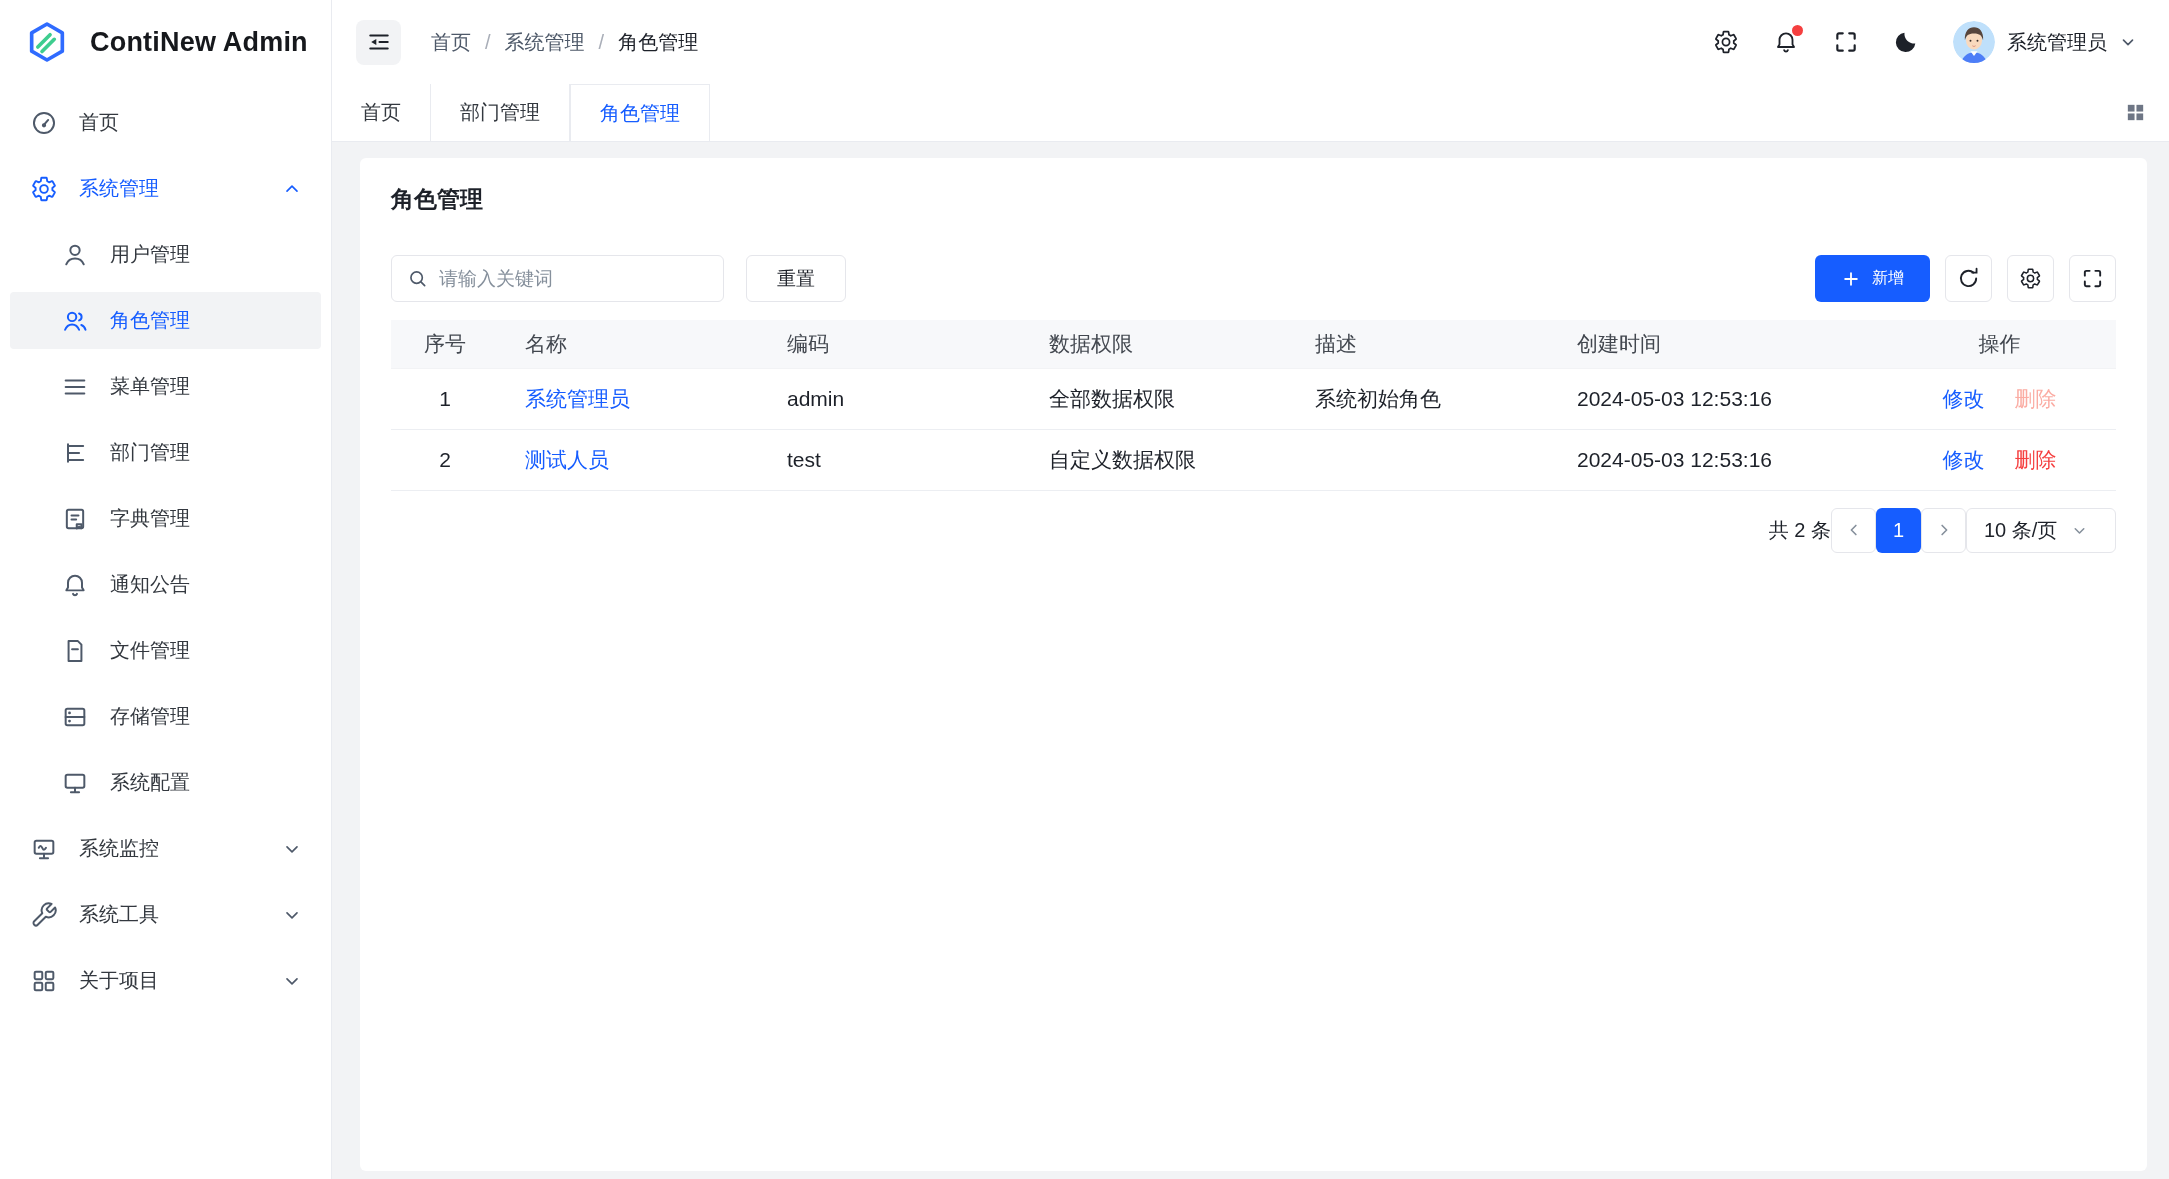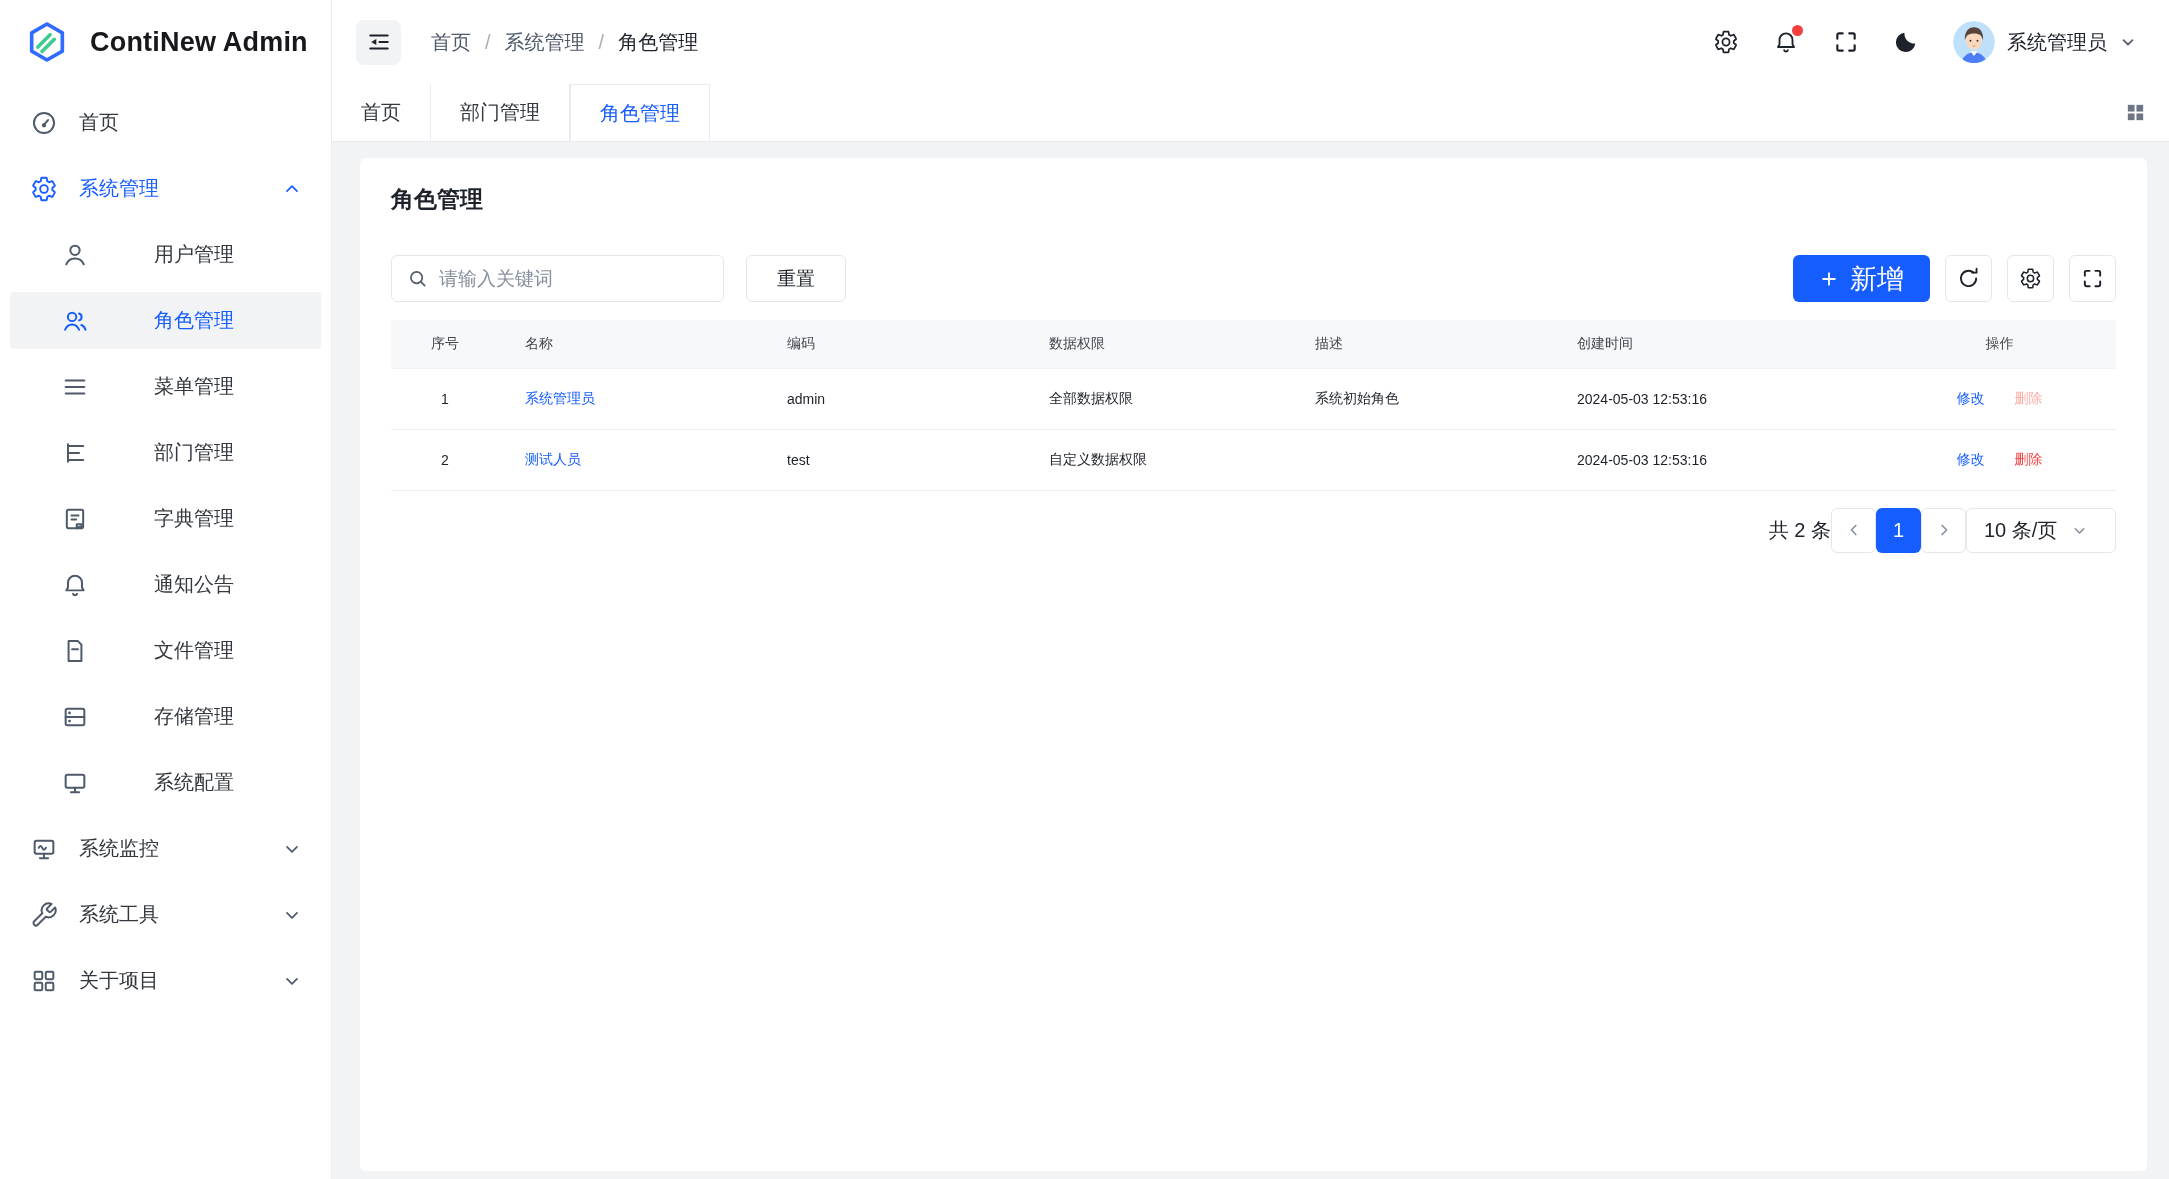--- a/index.html
+++ b/index.html
@@ -17,21 +17,21 @@
   .menu { padding:10px 10px 0 10px; }
   .menu-item { display:flex; align-items:center; height:57px; margin-bottom:9px;
                padding:0 19px; border-radius:4px; cursor:pointer; color:#1d2129; }
   .menu-item .mi-icon { width:30px; height:30px; display:flex; align-items:center; justify-content:center; color:#4e5969; }
   .menu-item .mi-icon svg { width:28px; height:28px; }
   .menu-item .mi-label { margin-left:20px; font-size:20px; color:#33383f; }
   .menu-item .mi-chevron { margin-left:auto; color:#4e5969; display:flex; }
   .menu-item.blue .mi-icon, .menu-item.blue .mi-label, .menu-item.blue .mi-chevron { color:#165dff; }
   .menu-item.active { background:#f2f3f5; }
   .menu-item.active .mi-icon, .menu-item.active .mi-label { color:#165dff; }
-  .menu-item.child { padding-left:50px;gap:44px; }
+  .menu-item.child { padding-left:50px; }
 
   
   .main-col { flex:1; display:flex; flex-direction:column; min-width:0; }
 
   .topbar { height:84px; background:#fff; display:flex; align-items:center; padding:0 32px 0 24px; }
   .fold-btn { width:45px; height:45px; border:none; background:#f2f3f5; border-radius:8px;
               display:flex; align-items:center; justify-content:center; color:#1d2129; cursor:pointer; }
   .breadcrumb { display:flex; align-items:center; margin-left:30px; font-size:20px; }
   .crumb { color:#4e5969; cursor:pointer; }
   .crumb.current { color:#1d2129; cursor:default; }
@@ -61,26 +61,26 @@
   .toolbar { display:flex; align-items:center; margin-top:40px; }
   .search-box { width:333px; height:47px; border:1px solid #e5e6eb; border-radius:6px;
                 display:flex; align-items:center; padding:0 15px; gap:11px; background:#fff; }
   .search-box .s-icon { color:#4e5969; display:flex; }
   .search-box input { border:none; outline:none; width:100%; font-size:19px; font-family:inherit; color:#1d2129; background:transparent; }
   .search-box input::placeholder { color:#86909c; }
   .reset-btn { margin-left:22px; height:47px; padding:0 30px; border:1px solid #e5e6eb; border-radius:6px;
                background:#fff; font-size:19px; color:#1d2129; cursor:pointer; font-family:inherit; }
   .toolbar-right { margin-left:auto; display:flex; align-items:center; gap:15px; }
   .add-btn { height:47px; padding:0 26px; background:#165dff; color:#fff; border:none; border-radius:6px;
-             font-size:27px; display:flex; align-items:center; gap:11px; cursor:pointer; font-family:Liberation Mono, monospace; }
+             font-size:16px; display:flex; align-items:center; gap:11px; cursor:pointer; font-family:Liberation Mono, monospace; }
   .icon-btn { width:47px; height:47px; border:1px solid #e5e6eb; border-radius:6px; background:#fff;
               display:flex; align-items:center; justify-content:center; color:#1d2129; cursor:pointer; }
   .icon-btn svg { width:23px; height:23px; }
 
-  table.role-table { width:100%; margin-top:18px; border-collapse:collapse; table-layout:fixed; font-size:14px; }
+  table.role-table { width:100%; margin-top:18px; border-collapse:collapse; table-layout:fixed; font-size:21px; }
   .role-table th { height:48px; background:#f7f8fa; font-weight:500; color:#42474f; text-align:left; padding:0 26px; }
   .role-table th.c, .role-table td.c { text-align:center; }
   .role-table td { height:61px; padding:0 26px; border-bottom:1px solid #eceef2; color:#1d2129; }
   .role-table tbody tr:first-child td { border-top:1px solid #f2f3f5; }
   a.cell-link { color:#165dff; text-decoration:none; cursor:pointer; }
   .op-edit { color:#165dff; text-decoration:none; cursor:pointer; margin-right:30px; }
   .op-delete { color:#f53f3f; text-decoration:none; cursor:pointer; }
   .op-delete.disabled { color:#fbaca3; cursor:not-allowed; }
 
   .pagination { margin-top:17px; display:flex; align-items:center; justify-content:flex-end; font-size:20px; }

